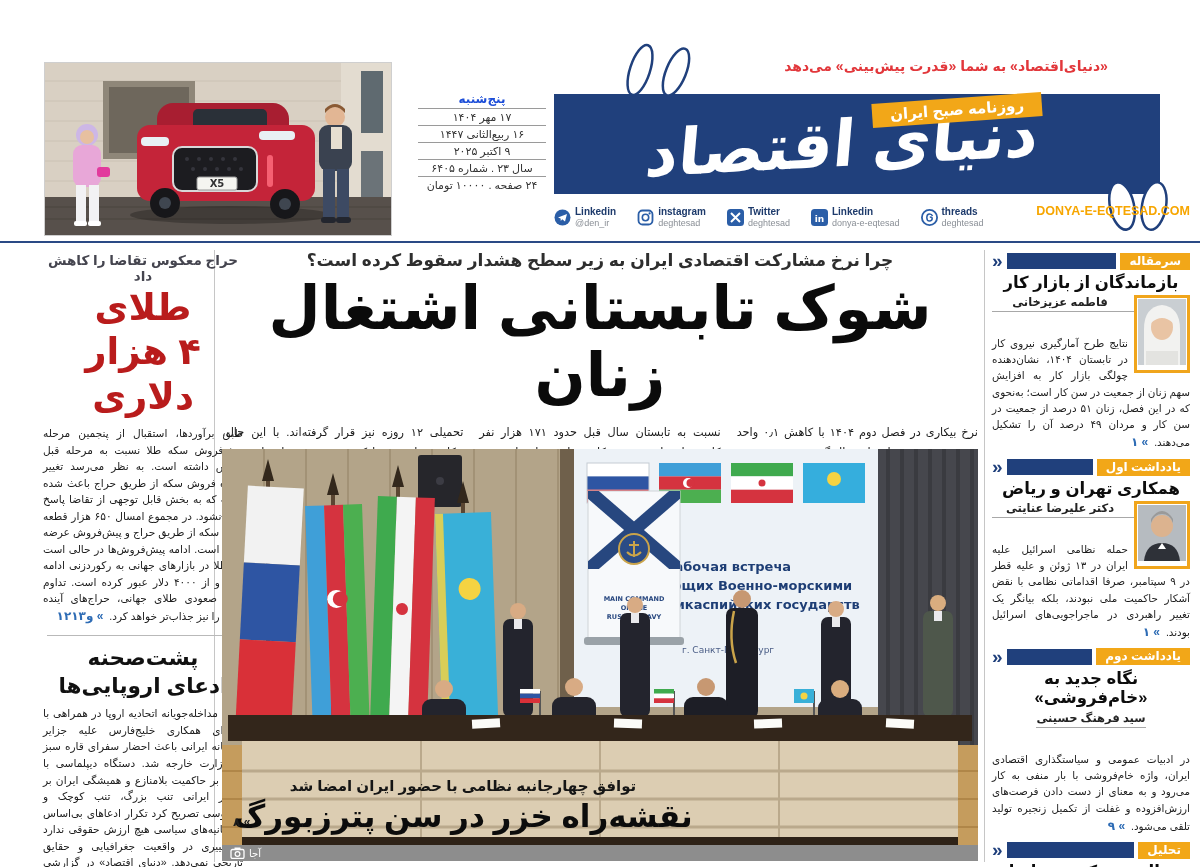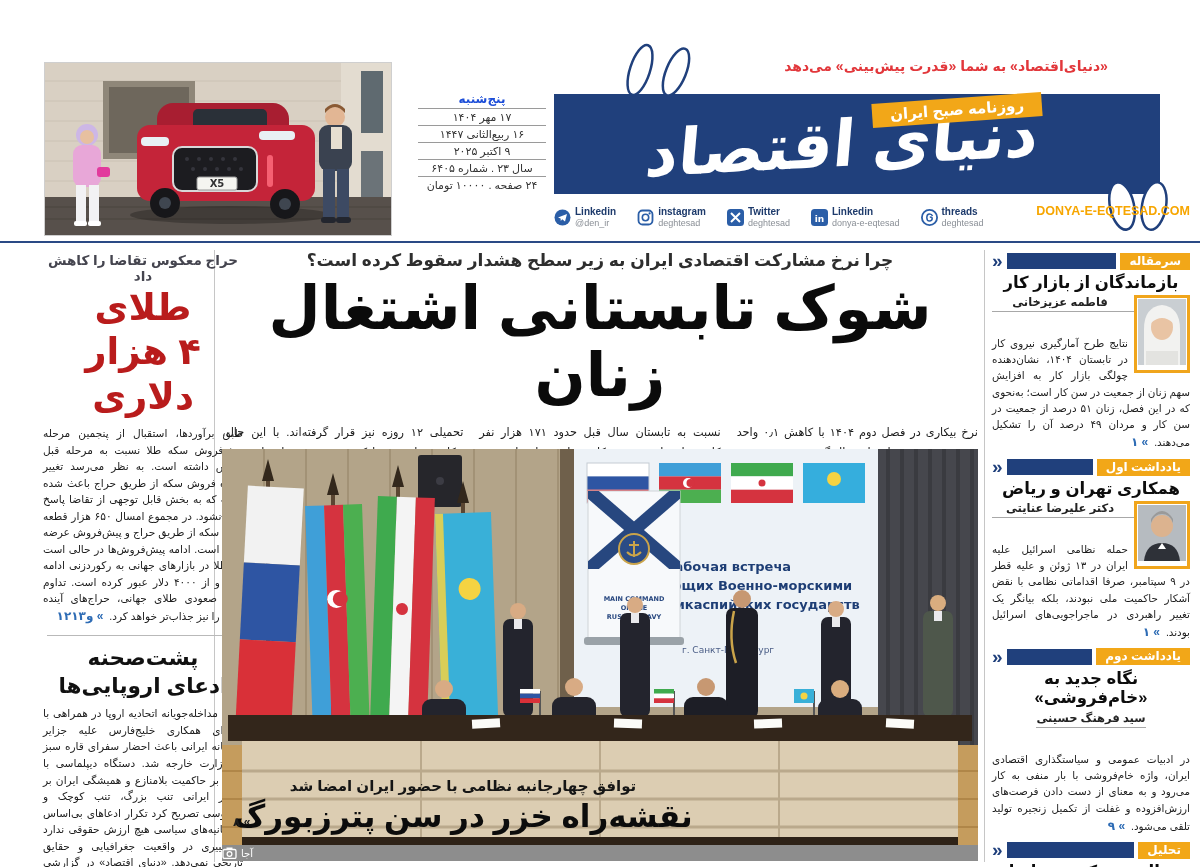--- a/index.html
+++ b/index.html
@@ -61,21 +61,21 @@
           padding-bottom:2px;margin-bottom:3px;}
   .sec .bodytext{font-size:10.4px;margin-top:24px;}
   .photo-box{position:relative;margin-top:2px;}
   
   #main-photo{left:222px;top:449px;width:756px;height:412px;background:#b3a489;}
   #photo-caption{position:absolute;left:6px;bottom:26px;width:470px;text-align:center;}
   #photo-caption .ck{font-size:15px;font-weight:bold;color:#151515;}
   #photo-caption .ct{font-size:31px;font-weight:900;color:#0c0c0c;margin-top:3px;letter-spacing:-0.5px;}
   #photo-caption .pm{position:absolute;left:2px;bottom:6px;}
   #credit-bar{position:absolute;left:0;right:0;bottom:0;height:16px;background:#8d8d8d;color:#fff;
-              display:flex;direction:ltr;align-items:center;gap:4px;padding-left:0;font-size:10px;}
+              display:flex;direction:ltr;align-items:center;gap:4px;padding-left:8px;font-size:10px;}
   svg text{font-family:"DejaVu Sans","Liberation Sans",sans-serif;}
 </style>
 </head>
 <body>
 
 <div id="page">
 
   <div class="abs" id="ad-photo">
     <svg width="346" height="172" viewBox="0 0 346 172">
       <rect width="346" height="172" fill="#d9d0c3"></rect>

